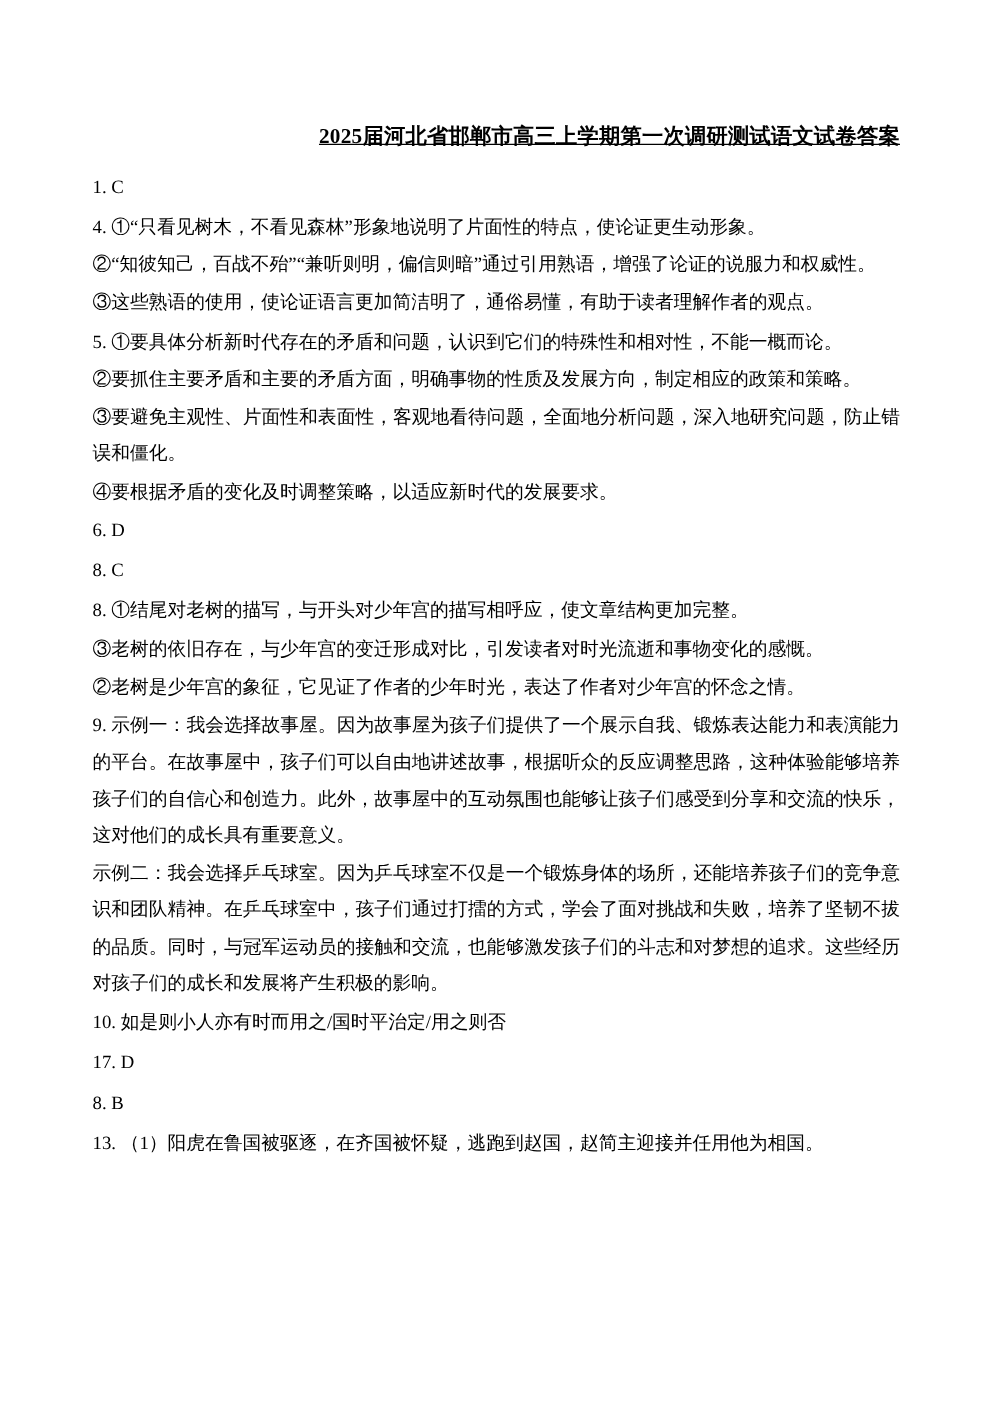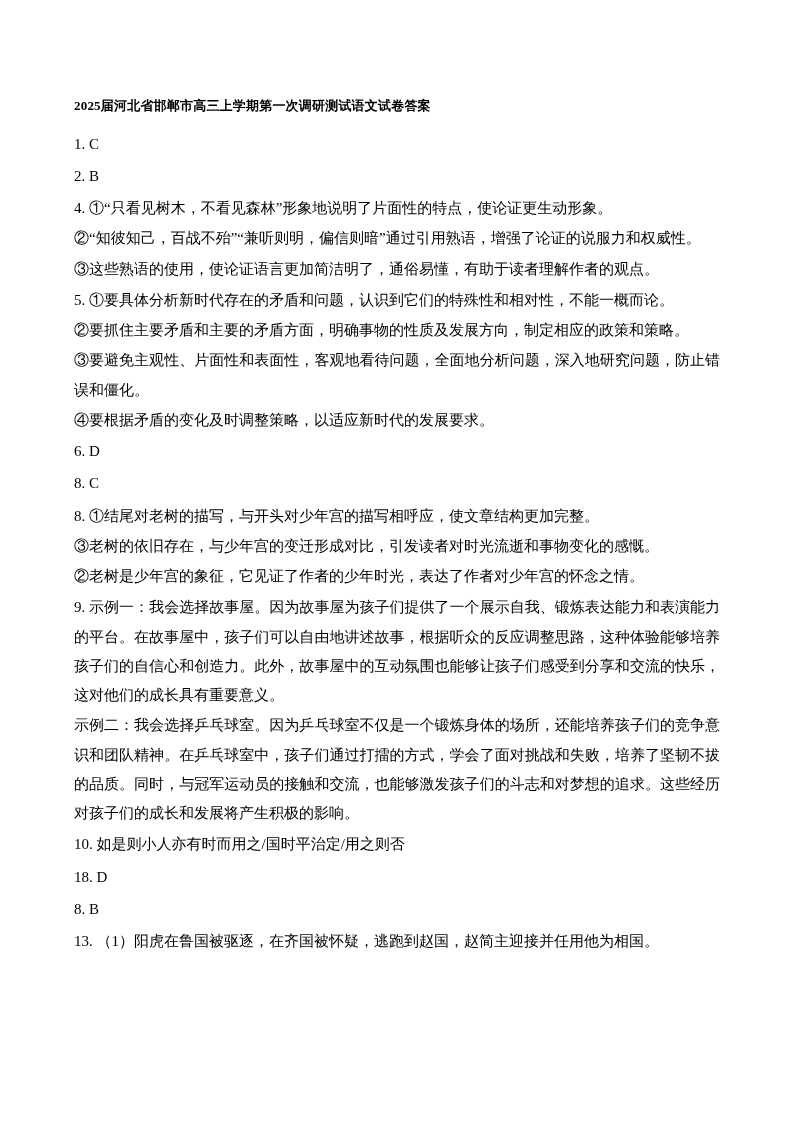--- a/index.html
+++ b/index.html
@@ -15,26 +15,27 @@
     -webkit-font-smoothing: antialiased;
   }
   .page {
     position: relative;
     width: 794px;
     height: 1123px;
     box-sizing: border-box;
     padding: 96px 74px 80px 74px;
   }
   .doc-title {
-    text-align: left;
-    font-size: 13px;
+    text-align: right;
+    font-size: 17px;
     font-weight: bold;
     letter-spacing: 0.2px;
     margin: 0 0 14px 0;
     line-height: 1.5;
+    text-decoration: underline;
   }
   .para {
     font-size: 15px;
     line-height: 1.95;
     margin: 0 0 1px 0;
     text-align: justify;
     text-justify: inter-ideograph;
   }
   .para.short {
     margin-bottom: 3px;
@@ -48,23 +49,20 @@
 </style>
 </head>
 <body>
 
 <div class="page">
   <h1 class="doc-title">2025届河北省邯郸市高三上学期第一次调研测试语文试卷答案</h1>
 
   <div class="answers">
     <div class="block">
       <p class="para short">1. C</p>
-    </div>
-    <div class="block">
-      <p class="para short">2. B</p>
     </div>
     <div class="block">
       <p class="para">4. ①“只看见树木，不看见森林”形象地说明了片面性的特点，使论证更生动形象。</p>
       <p class="para">②“知彼知己，百战不殆”“兼听则明，偏信则暗”通过引用熟语，增强了论证的说服力和权威性。</p>
       <p class="para">③这些熟语的使用，使论证语言更加简洁明了，通俗易懂，有助于读者理解作者的观点。</p>
     </div>
     <div class="block">
       <p class="para">5. ①要具体分析新时代存在的矛盾和问题，认识到它们的特殊性和相对性，不能一概而论。</p>
       <p class="para">②要抓住主要矛盾和主要的矛盾方面，明确事物的性质及发展方向，制定相应的政策和策略。</p>
       <p class="para">③要避免主观性、片面性和表面性，客观地看待问题，全面地分析问题，深入地研究问题，防止错误和僵化。</p>
@@ -82,21 +80,21 @@
       <p class="para">②老树是少年宫的象征，它见证了作者的少年时光，表达了作者对少年宫的怀念之情。</p>
     </div>
     <div class="block">
       <p class="para">9. 示例一：我会选择故事屋。因为故事屋为孩子们提供了一个展示自我、锻炼表达能力和表演能力的平台。在故事屋中，孩子们可以自由地讲述故事，根据听众的反应调整思路，这种体验能够培养孩子们的自信心和创造力。此外，故事屋中的互动氛围也能够让孩子们感受到分享和交流的快乐，这对他们的成长具有重要意义。</p>
       <p class="para">示例二：我会选择乒乓球室。因为乒乓球室不仅是一个锻炼身体的场所，还能培养孩子们的竞争意识和团队精神。在乒乓球室中，孩子们通过打擂的方式，学会了面对挑战和失败，培养了坚韧不拔的品质。同时，与冠军运动员的接触和交流，也能够激发孩子们的斗志和对梦想的追求。这些经历对孩子们的成长和发展将产生积极的影响。</p>
     </div>
     <div class="block">
       <p class="para short">10. 如是则小人亦有时而用之/国时平治定/用之则否</p>
     </div>
     <div class="block">
-      <p class="para short">18. D</p>
+      <p class="para short">17. D</p>
     </div>
     <div class="block">
       <p class="para short">8. B</p>
     </div>
     <div class="block">
       <p class="para">13. （1）阳虎在鲁国被驱逐，在齐国被怀疑，逃跑到赵国，赵简主迎接并任用他为相国。</p>
     </div>
   </div>
 </div>
 

